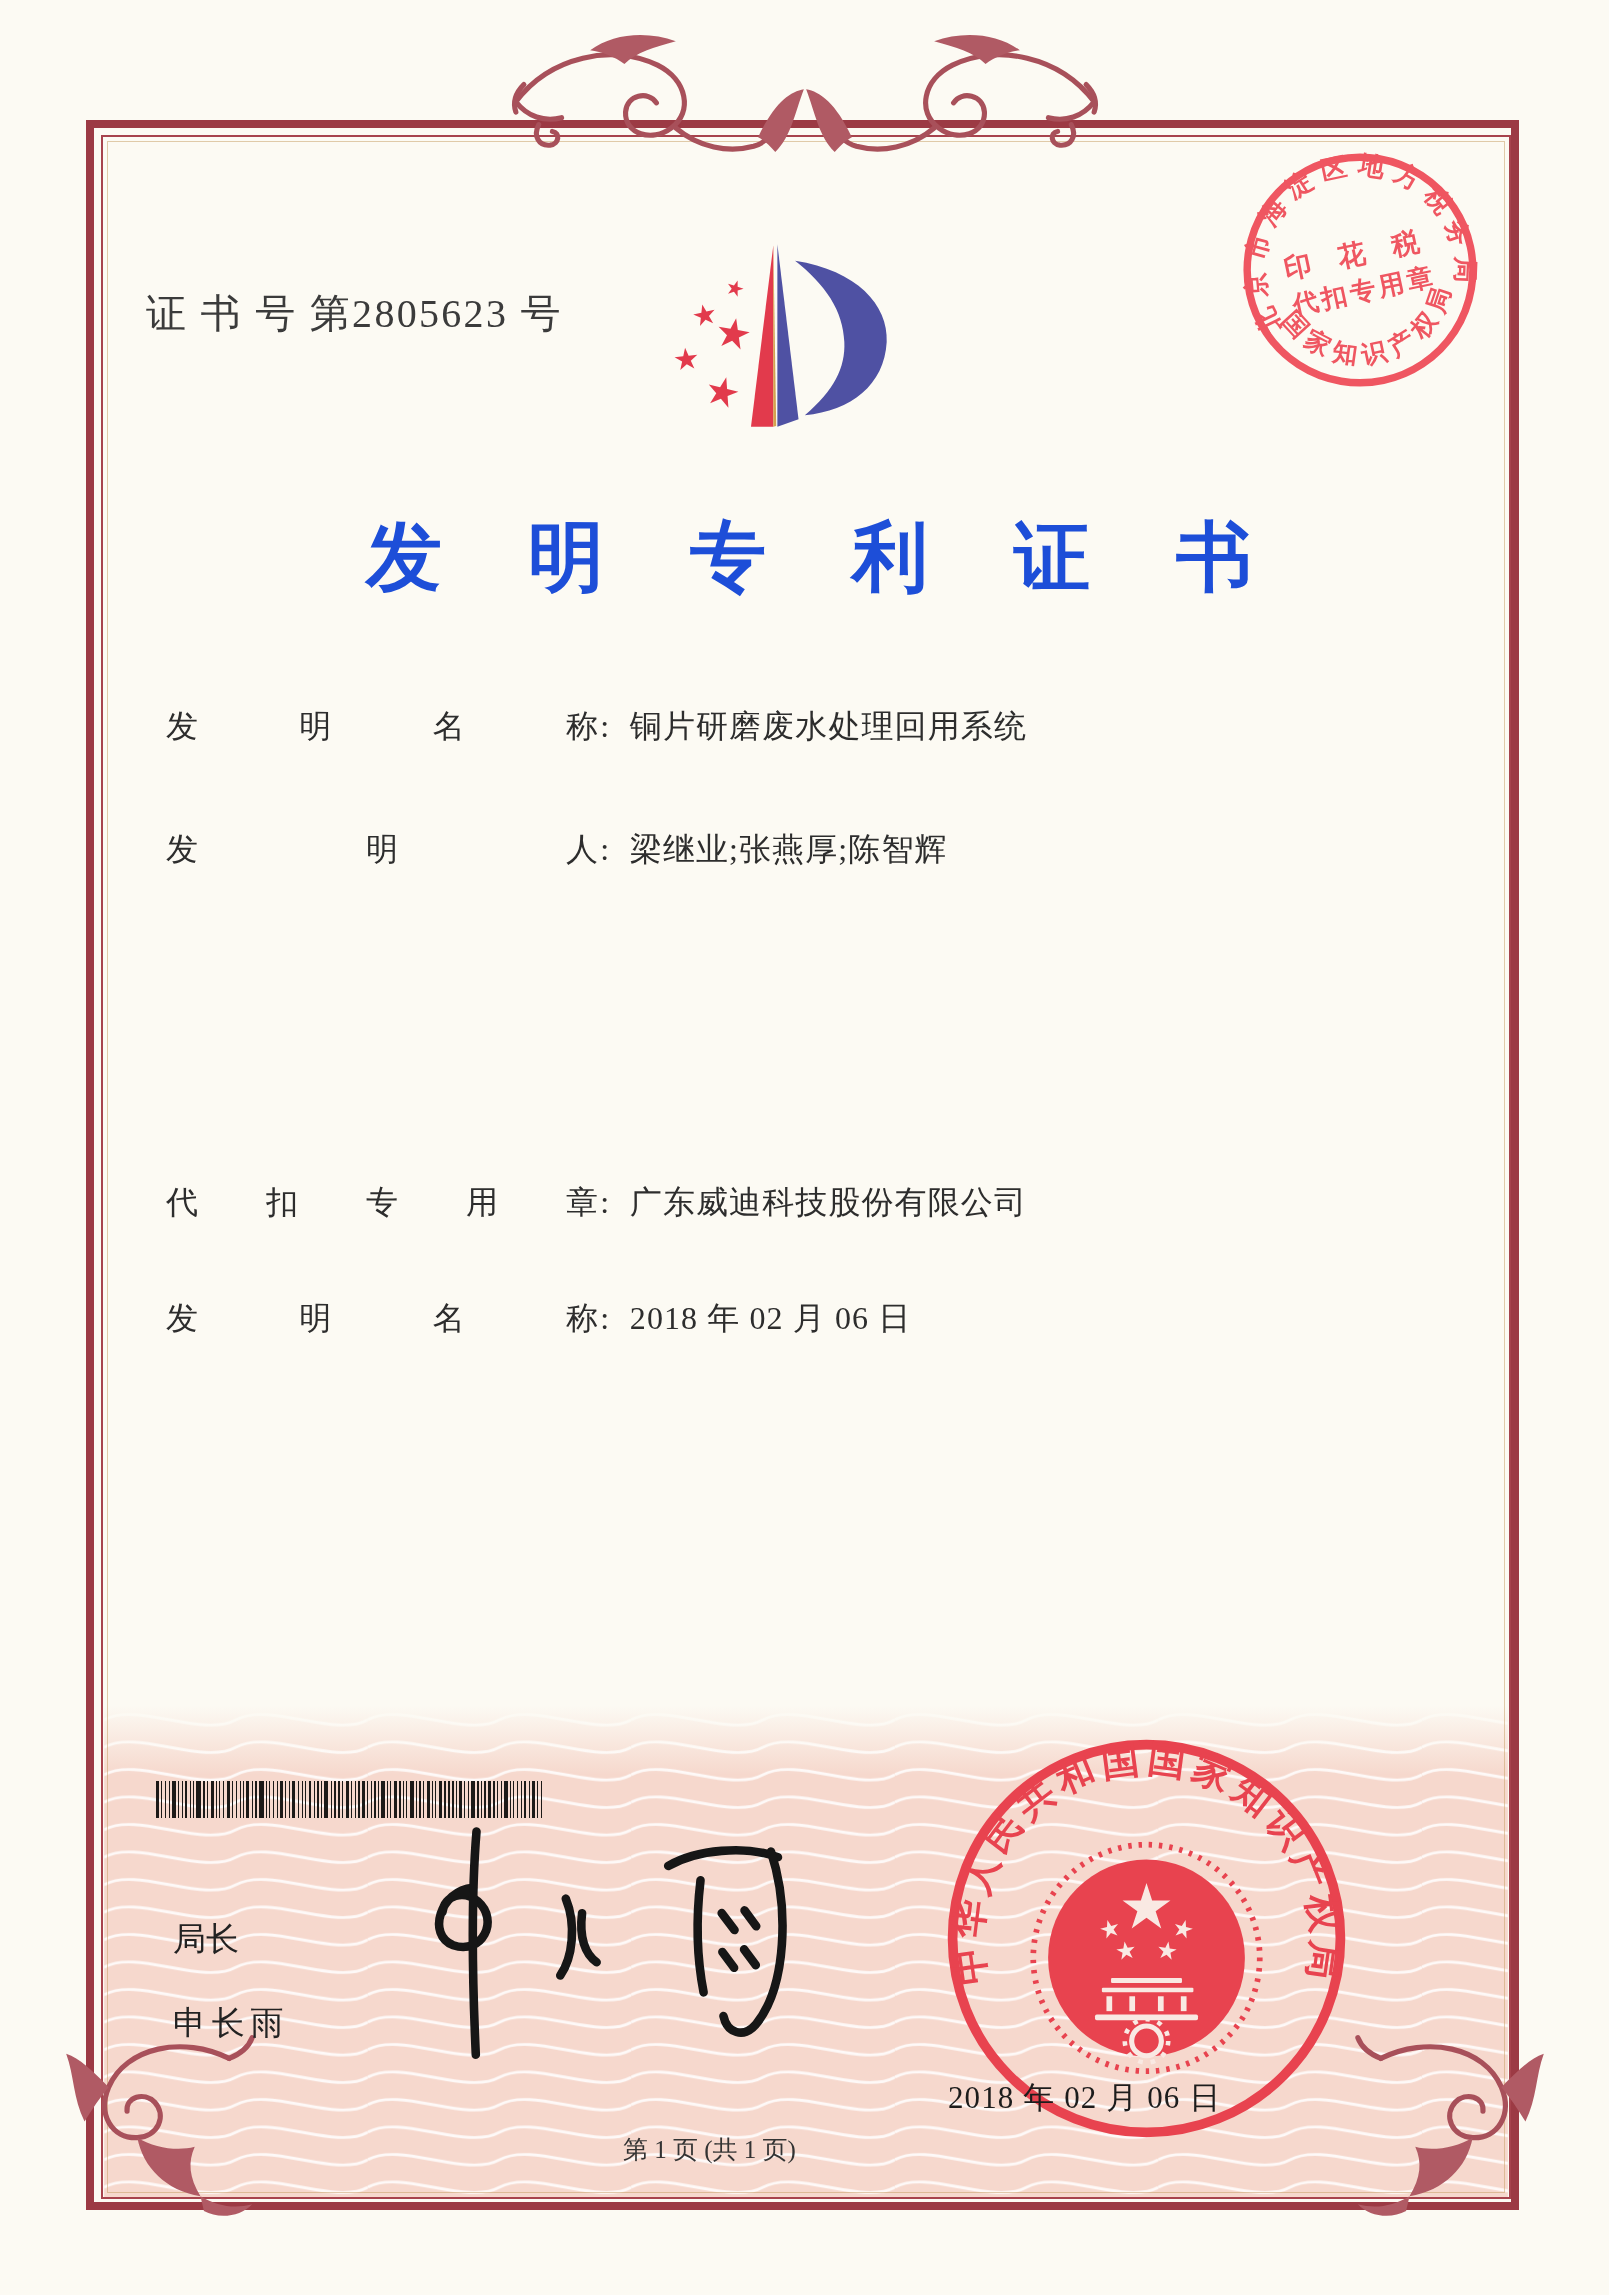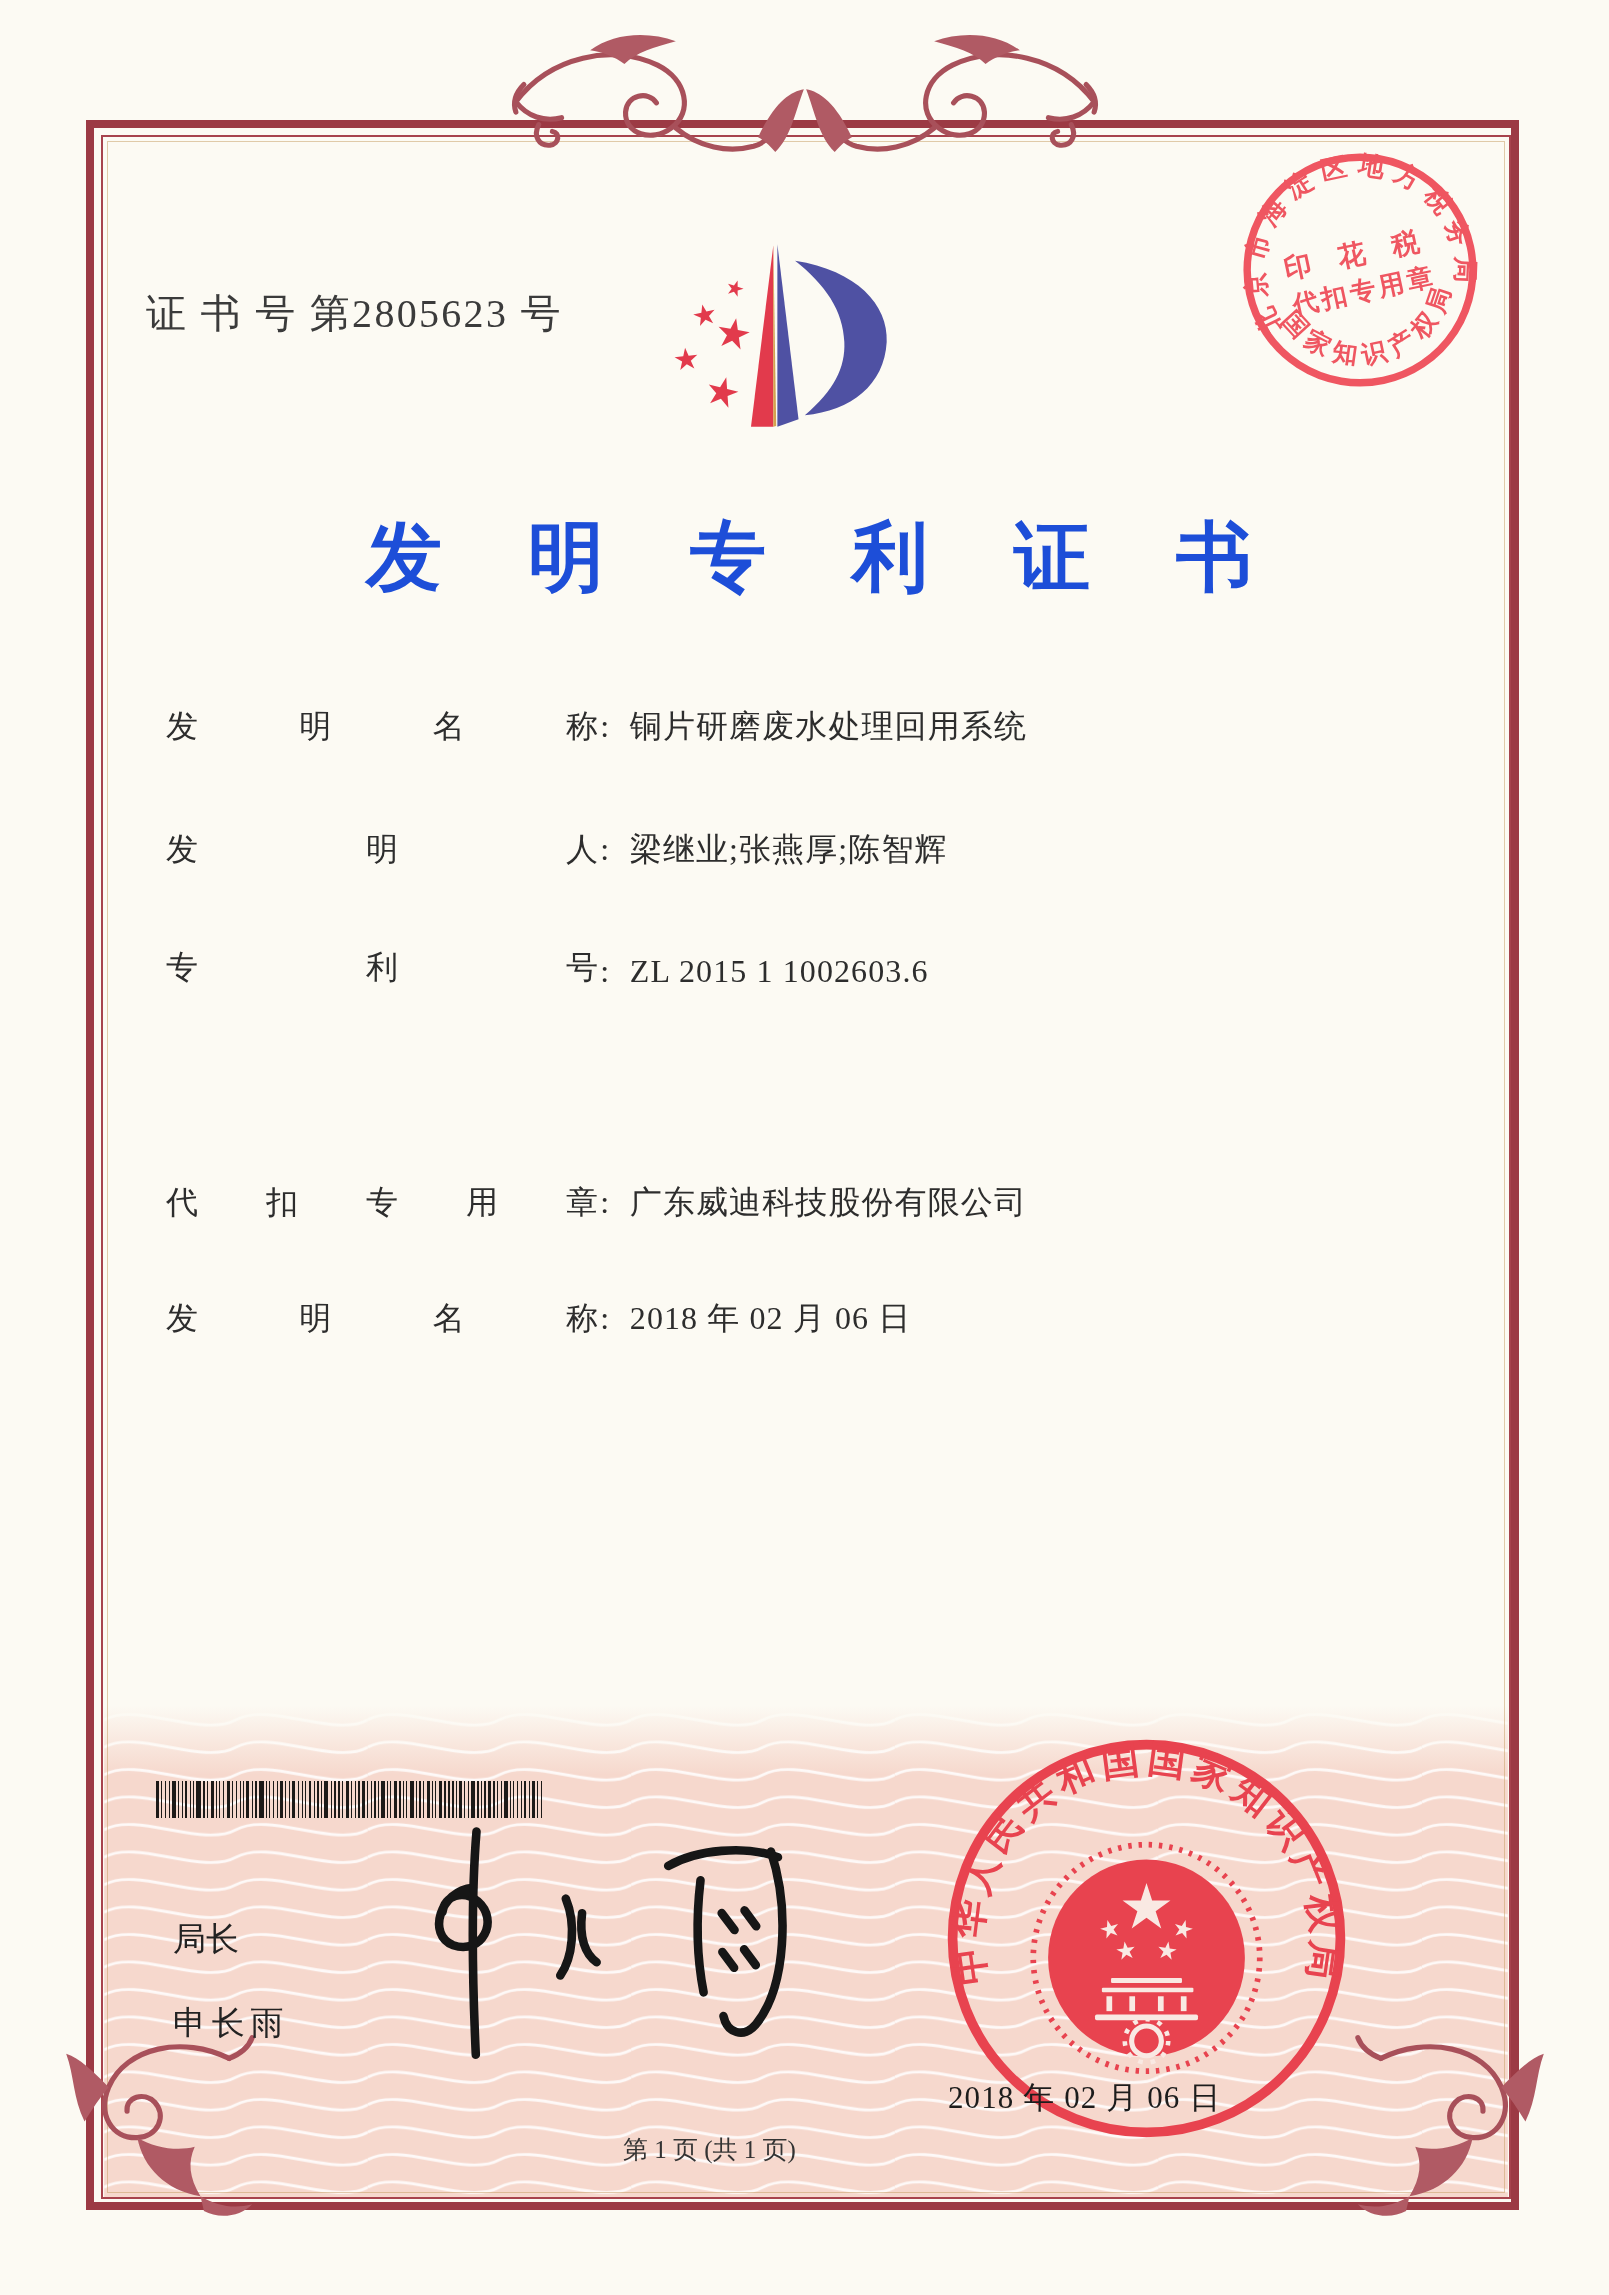--- a/index.html
+++ b/index.html
@@ -142,23 +142,20 @@
     <text class="seal-text" x="220" y="272" text-anchor="middle" fill="#ef5661" font-size="45" letter-spacing="6">代扣专用章</text>
   </svg>
 
   <div class="title">发明专利证书</div>
 
   <div class="field f0">
     <span class="lbl">发明名称</span><span class="colon">:</span><span class="val">铜片研磨废水处理回用系统</span>
   </div>
   <div class="field f1">
     <span class="lbl">发明人</span><span class="colon">:</span><span class="val">梁继业;张燕厚;陈智辉</span>
-  </div>
-  <div class="field f2">
-    <span class="lbl">专利号</span><span class="colon">:</span><span class="val">ZL 2015 1 1002603.6</span>
   </div>
   <div class="field f4">
     <span class="lbl">代扣专用章</span><span class="colon">:</span><span class="val">广东威迪科技股份有限公司</span>
   </div>
   <div class="field f5">
     <span class="lbl">发明名称</span><span class="colon">:</span><span class="val">2018 年 02 月 06 日</span>
   </div>
 
   <div class="body-text">
   </div>

